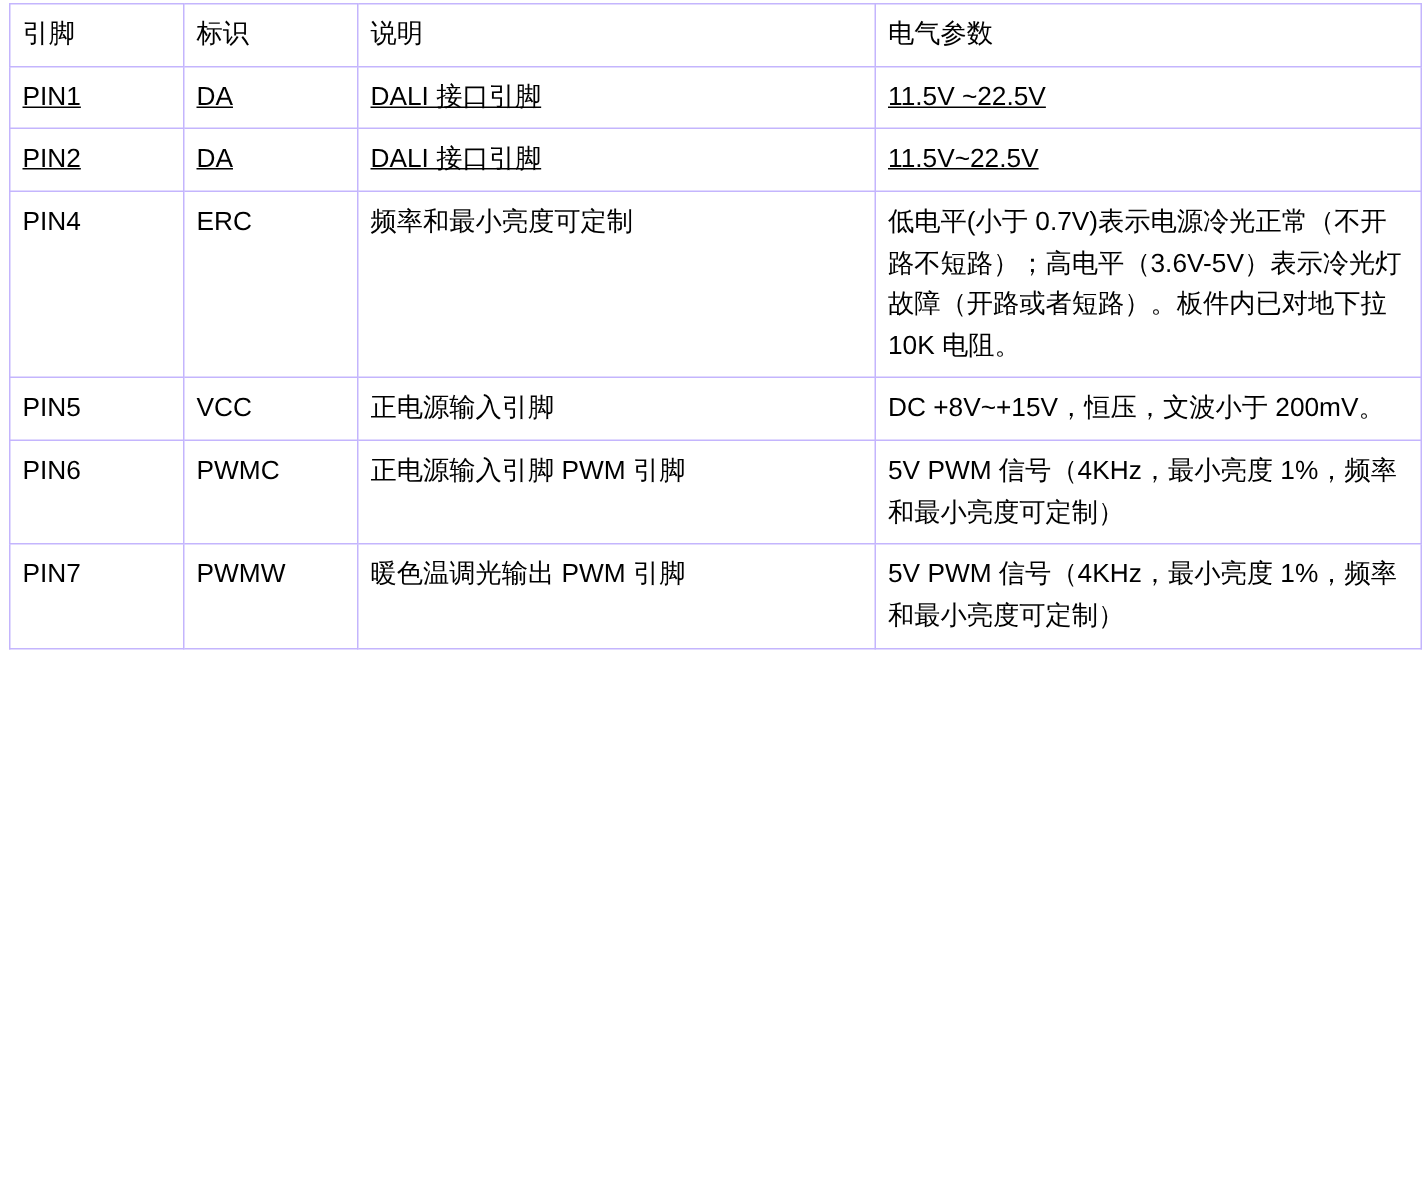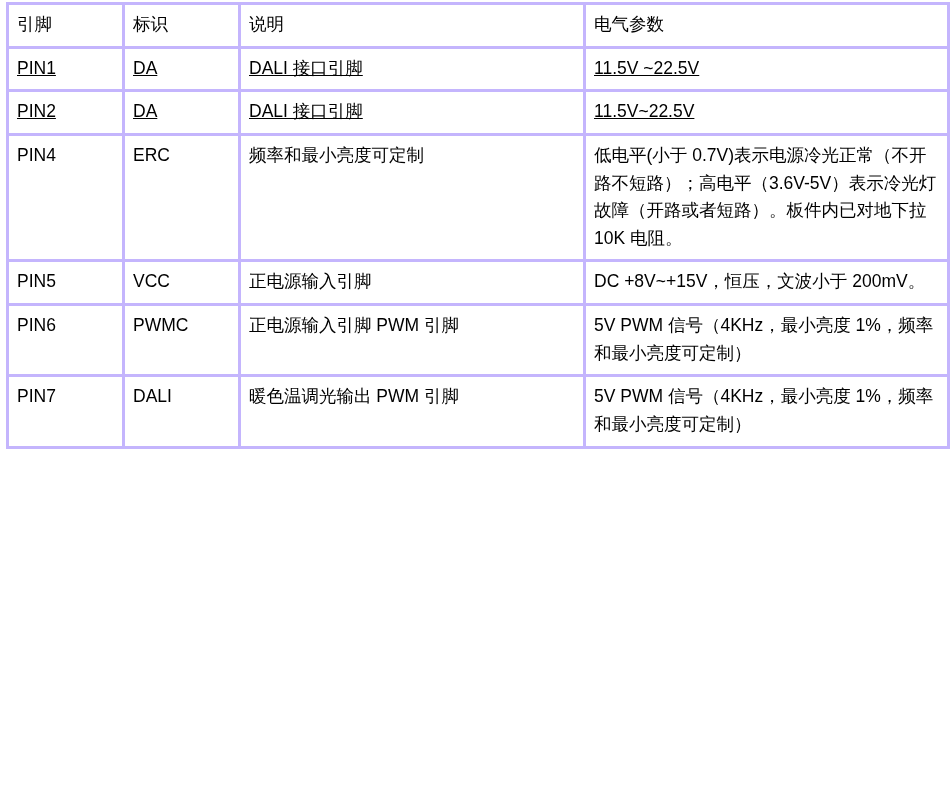--- a/index.html
+++ b/index.html
@@ -26,21 +26,21 @@
     table-layout: fixed;
     margin-left: 2px;
   }
   table.pin-table col.c1 { width: 116px; }
   table.pin-table col.c2 { width: 116px; }
   table.pin-table col.c3 { width: 345px; }
   table.pin-table col.c4 { width: 364px; }
 
   table.pin-table th,
   table.pin-table td {
-    border: 3px solid #c4b5fd;
+    border: 1px solid #c4b5fd;
     vertical-align: top;
     padding: 6px 8px 7px 8px;
     font-size: 17.5px;
     line-height: 1.58;
     font-weight: normal;
     text-align: left;
   }
   table.pin-table th {
     font-weight: normal;
   }
@@ -149,21 +149,21 @@
           </td>
         <td>
             <span class="cell-text">5V PWM 信号（4KHz，最小亮度 1%，频率和最小亮度可定制）</span>
           </td>
       </tr>
       <tr>
         <td>
             <span class="cell-text">PIN7</span>
           </td>
         <td>
-            <span class="cell-text">DALI</span>
+            <span class="cell-text">PWMW</span>
           </td>
         <td>
             <span class="cell-text">暖色温调光输出 PWM 引脚</span>
           </td>
         <td>
             <span class="cell-text">5V PWM 信号（4KHz，最小亮度 1%，频率和最小亮度可定制）</span>
           </td>
       </tr>
     </tbody>
   </table>

